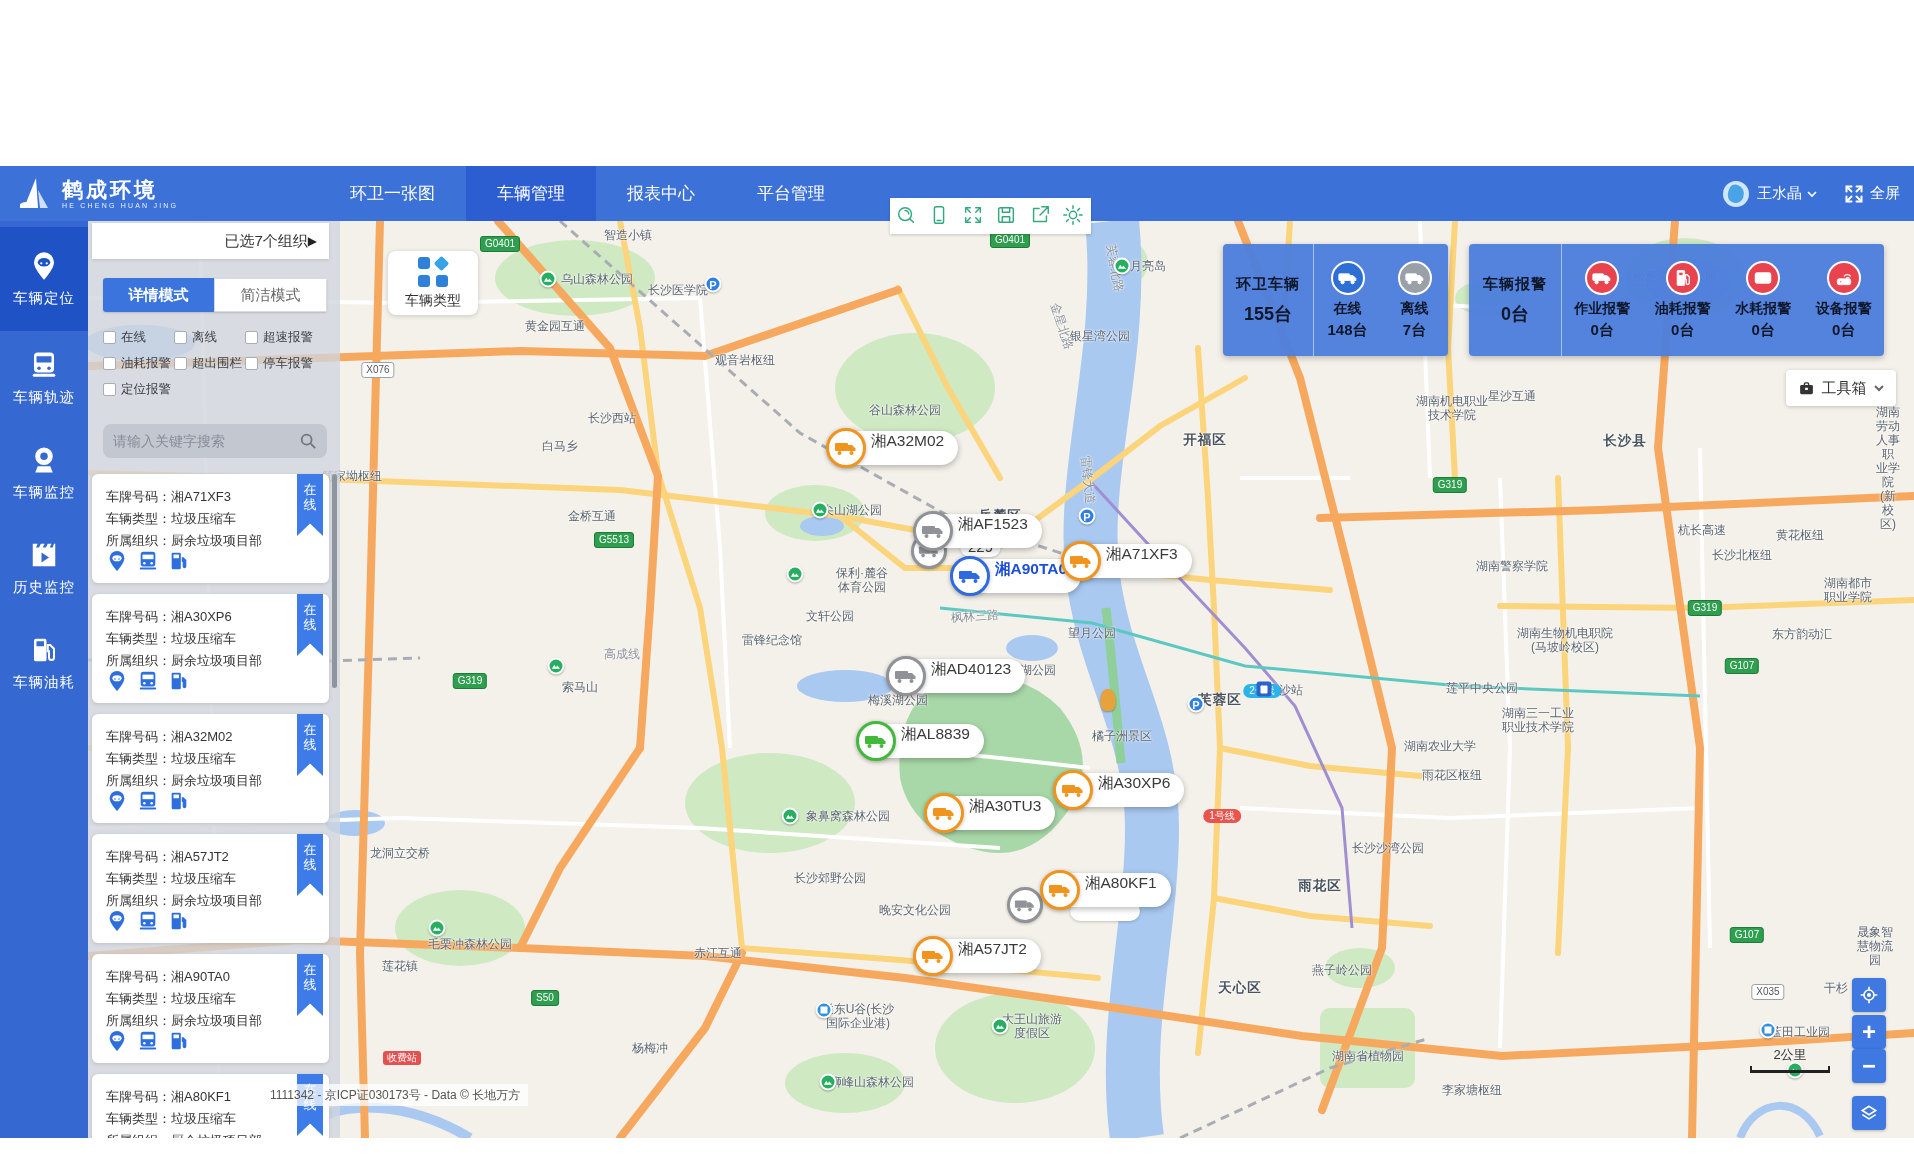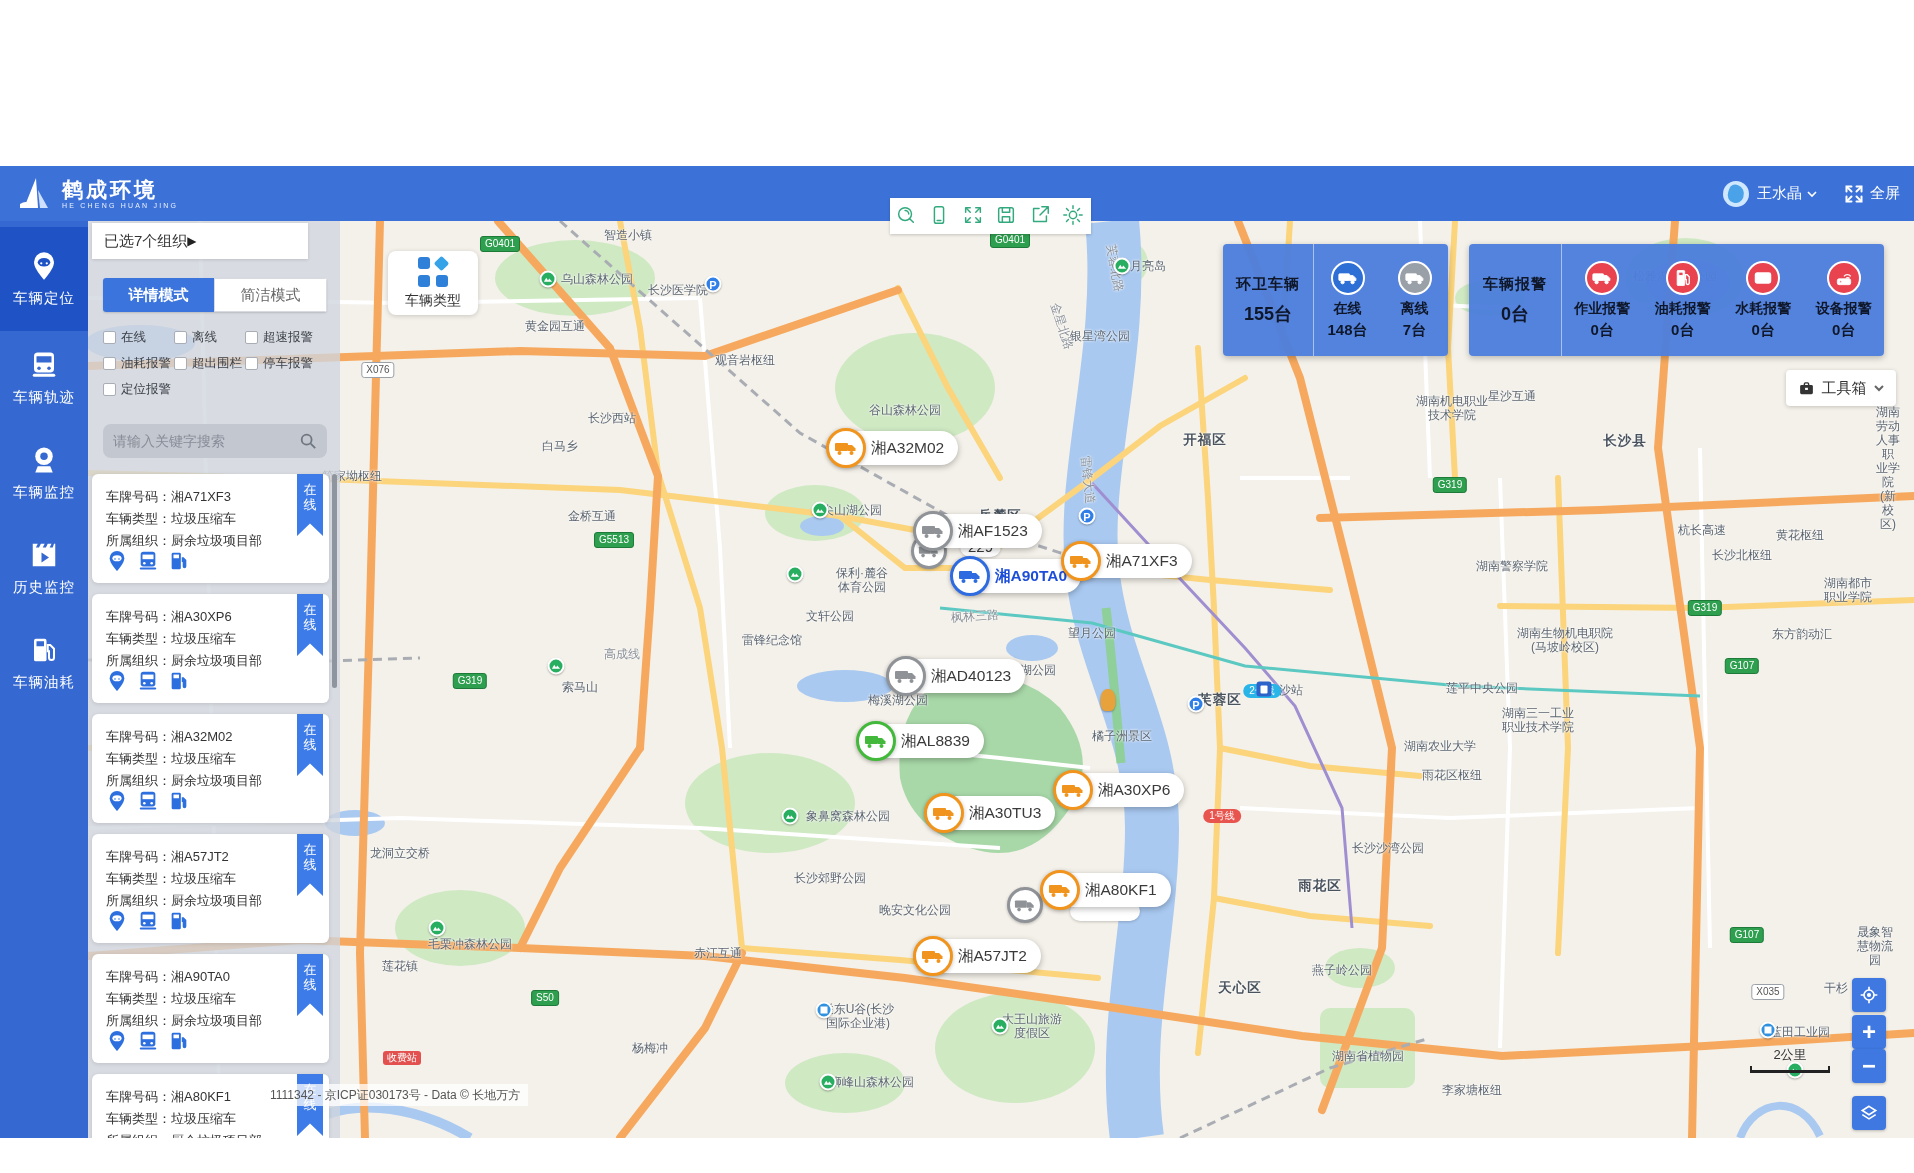--- a/index.html
+++ b/index.html
@@ -34,21 +34,21 @@
   
   #sidebar{position:absolute;left:0;top:173px;width:88px;height:917px;background:#3568d0;z-index:30;display:flex;flex-direction:column;}
   .side-item{width:88px;height:95px;display:flex;flex-direction:column;align-items:center;justify-content:center;color:#fff;cursor:pointer;}
   .side-item:first-child{height:104px;margin-top:6px;}
   .side-item.active{background:#1f53c5;}
   .side-item svg{width:30px;height:30px;fill:#fff;margin-bottom:8px;}
   .side-item .side-label{font-size:14.5px;letter-spacing:1px;}
 
   
   #panel{position:absolute;left:88px;top:173px;width:252px;height:917px;background:rgba(208,213,222,.78);overflow:hidden;z-index:20;}
-  #org-bar{position:absolute;left:4px;top:2px;width:216px;height:36px;background:#fff;display:flex;align-items:center;justify-content:flex-start;padding:0 12px;cursor:pointer;box-shadow:0 1px 3px rgba(0,0,0,.12);}
+  #org-bar{position:absolute;left:4px;top:2px;width:237px;height:36px;background:#fff;display:flex;align-items:center;justify-content:flex-end;padding:0 12px;cursor:pointer;box-shadow:0 1px 3px rgba(0,0,0,.12);}
   #org-bar .org-text{font-size:15px;color:#333;}
   #org-bar .org-arrow{font-size:12px;color:#222;}
   #mode-row{position:absolute;left:15px;top:57px;width:224px;height:34px;display:flex;border-radius:3px;overflow:hidden;box-shadow:0 1px 2px rgba(0,0,0,.15);}
   .mode-btn{flex:1;display:flex;align-items:center;justify-content:center;font-size:15px;cursor:pointer;background:#fff;color:#666;border:1px solid #d7dae0;}
   .mode-btn.active{background:#3a74dc;color:#fff;border:none;font-weight:bold;}
   #filters{position:absolute;left:15px;top:108px;width:230px;display:flex;flex-wrap:wrap;}
   .filter{display:flex;align-items:center;width:71px;margin-bottom:9px;cursor:pointer;}
   .filter .box{width:13px;height:13px;background:#fff;border:1px solid #a8adb6;border-radius:2px;margin-right:5px;flex:none;}
   .filter .ftext{font-size:12.5px;color:#3a3f47;white-space:nowrap;}
   #search{position:absolute;left:15px;top:203px;width:224px;height:34px;background:#c3c7cf;border-radius:8px;display:flex;align-items:center;padding:0 10px;}
@@ -80,21 +80,21 @@
   .poi.park{width:17px;height:17px;border-radius:50%;background:#27ae60;border:2px solid #fff;box-shadow:0 1px 2px rgba(0,0,0,.3);display:flex;align-items:center;justify-content:center;}
   .poi.park svg{width:11px;height:11px;fill:#fff;}
   .poi.p{width:17px;height:17px;border-radius:50%;background:#2f7fe8;border:2px solid #fff;color:#fff;font-size:11px;font-weight:bold;display:flex;align-items:center;justify-content:center;box-shadow:0 1px 2px rgba(0,0,0,.3);}
   .poi.place{width:17px;height:17px;border-radius:50%;background:#3091e0;border:2px solid #fff;display:flex;align-items:center;justify-content:center;box-shadow:0 1px 2px rgba(0,0,0,.3);}
   .poi.place:after{content:"";width:7px;height:7px;background:#fff;}
   .poi.statue{width:15px;height:22px;background:#e8a23c;border-radius:45% 45% 35% 35%;box-shadow:0 1px 2px rgba(0,0,0,.3);}
   .poi.train{width:15px;height:15px;background:#2c62c9;border-radius:3px;display:flex;align-items:center;justify-content:center;}
   .poi.train:after{content:"";width:7px;height:8px;background:#fff;border-radius:1px;}
 
   
-  .marker{position:absolute;height:34px;background:#fff;border-radius:17px;box-shadow:0 2px 6px rgba(0,0,0,.28);display:flex;align-items:center;padding:0 14px 0 42px;cursor:pointer;}
+  .marker{position:absolute;height:34px;background:#fff;border-radius:17px;box-shadow:0 2px 6px rgba(0,0,0,.28);display:flex;align-items:flex-start;padding:0 14px 0 42px;cursor:pointer;}
   .marker .mk-circle{position:absolute;left:-3px;top:-3px;width:40px;height:40px;border-radius:50%;background:#fff;border:3px solid currentColor;display:flex;align-items:center;justify-content:center;box-shadow:0 1px 4px rgba(0,0,0,.25);}
   .marker .mk-circle svg{width:24px;height:24px;fill:currentColor;}
   .marker .mk-text{font-size:15.5px;color:#3a3a3a;font-weight:500;white-space:nowrap;}
   .marker.c-orange{color:#f0941d;}
   .marker.c-gray{color:#8f9296;}
   .marker.c-green{color:#43b93c;}
   .marker.c-blue{color:#2e6be0;}
   .marker.selected .mk-text{color:#1d4ed8;font-weight:bold;}
   .frag-circle{position:absolute;width:36px;height:36px;border-radius:50%;background:#fff;border:3px solid #8f9296;color:#8f9296;display:flex;align-items:center;justify-content:center;box-shadow:0 1px 3px rgba(0,0,0,.25);}
   .frag-circle svg{width:22px;height:22px;fill:#8f9296;}
@@ -152,20 +152,26 @@
       <svg class="logo-mark" viewBox="0 0 40 40">
         <path d="M10 34 L22 4 L24 34 Z" fill="#fff"></path>
         <path d="M24 16 L34 34 L26 34 Z" fill="#cfe0ff"></path>
         <path d="M6 30 C12 26 16 28 18 34 L6 34 Z" fill="#fff"></path>
       </svg>
       <div class="logo-txt">
         <span class="logo-title">鹤成环境</span>
         <span class="logo-sub">HE CHENG HUAN JING</span>
       </div>
     </div>
+    <div id="nav-tabs">
+        <div class="nav-tab">环卫一张图</div>
+        <div class="nav-tab active">车辆管理</div>
+        <div class="nav-tab">报表中心</div>
+        <div class="nav-tab">平台管理</div>
+      </div>
     <div id="nav-right">
       <div id="avatar"></div>
       <span id="user-name">王水晶</span>
       <svg class="chev" viewBox="0 0 12 12">
           <polyline points="2,4 6,8 10,4" fill="none" stroke="#fff" stroke-width="1.6"></polyline>
         </svg>
       <div id="fullscreen">
         <svg viewBox="0 0 24 24" fill="none" stroke="#fff" stroke-width="2.4" stroke-linecap="round">
           <path d="M3 9V3h6M21 9V3h-6M3 15v6h6M21 15v6h-6"></path>
             <path d="M4 4l5 5M20 4l-5 5M4 20l5-5M20 20l-5-5"></path>

